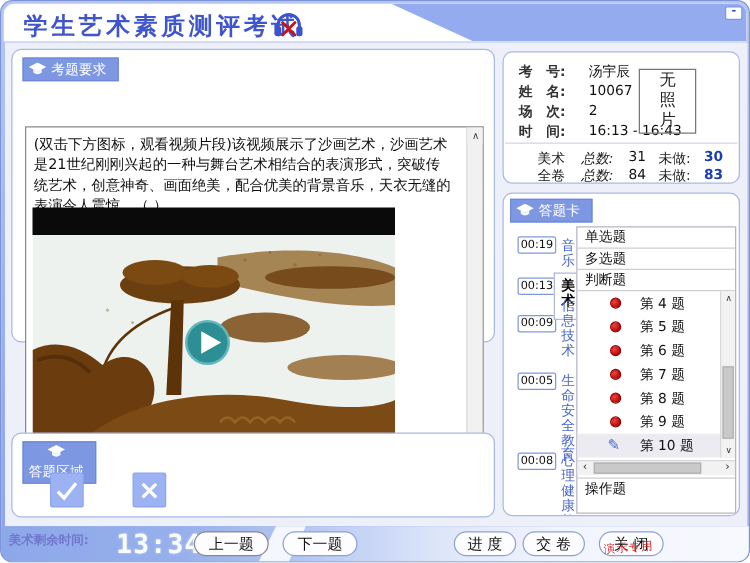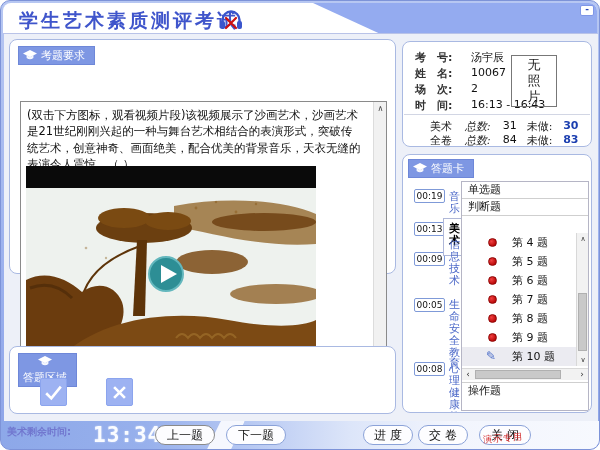--- a/index.html
+++ b/index.html
@@ -273,20 +273,21 @@
 
       <div class="active-bg"></div>
       <div class="vtab" style="top:36px;">音乐</div>
       <div class="vtab active" style="top:68px;">美术</div>
       <div class="vtab" style="top:84px;">信息技术</div>
       <div class="vtab" style="top:144px;">生命安全教育</div>
       <div class="vtab" style="top:208px;">心理健康教育</div>
 
       <div class="qlist">
         <div class="qsec">单选题</div>
+        <div class="qsec">多选题</div>
         <div class="qsec">判断题</div>
 
         <div class="qitems">
           <div class="qrow">
             <span class="dot"></span>
             <span class="qlbl">第 4 题</span>
           </div>
           <div class="qrow">
             <span class="dot"></span>
             <span class="qlbl">第 5 题</span>

